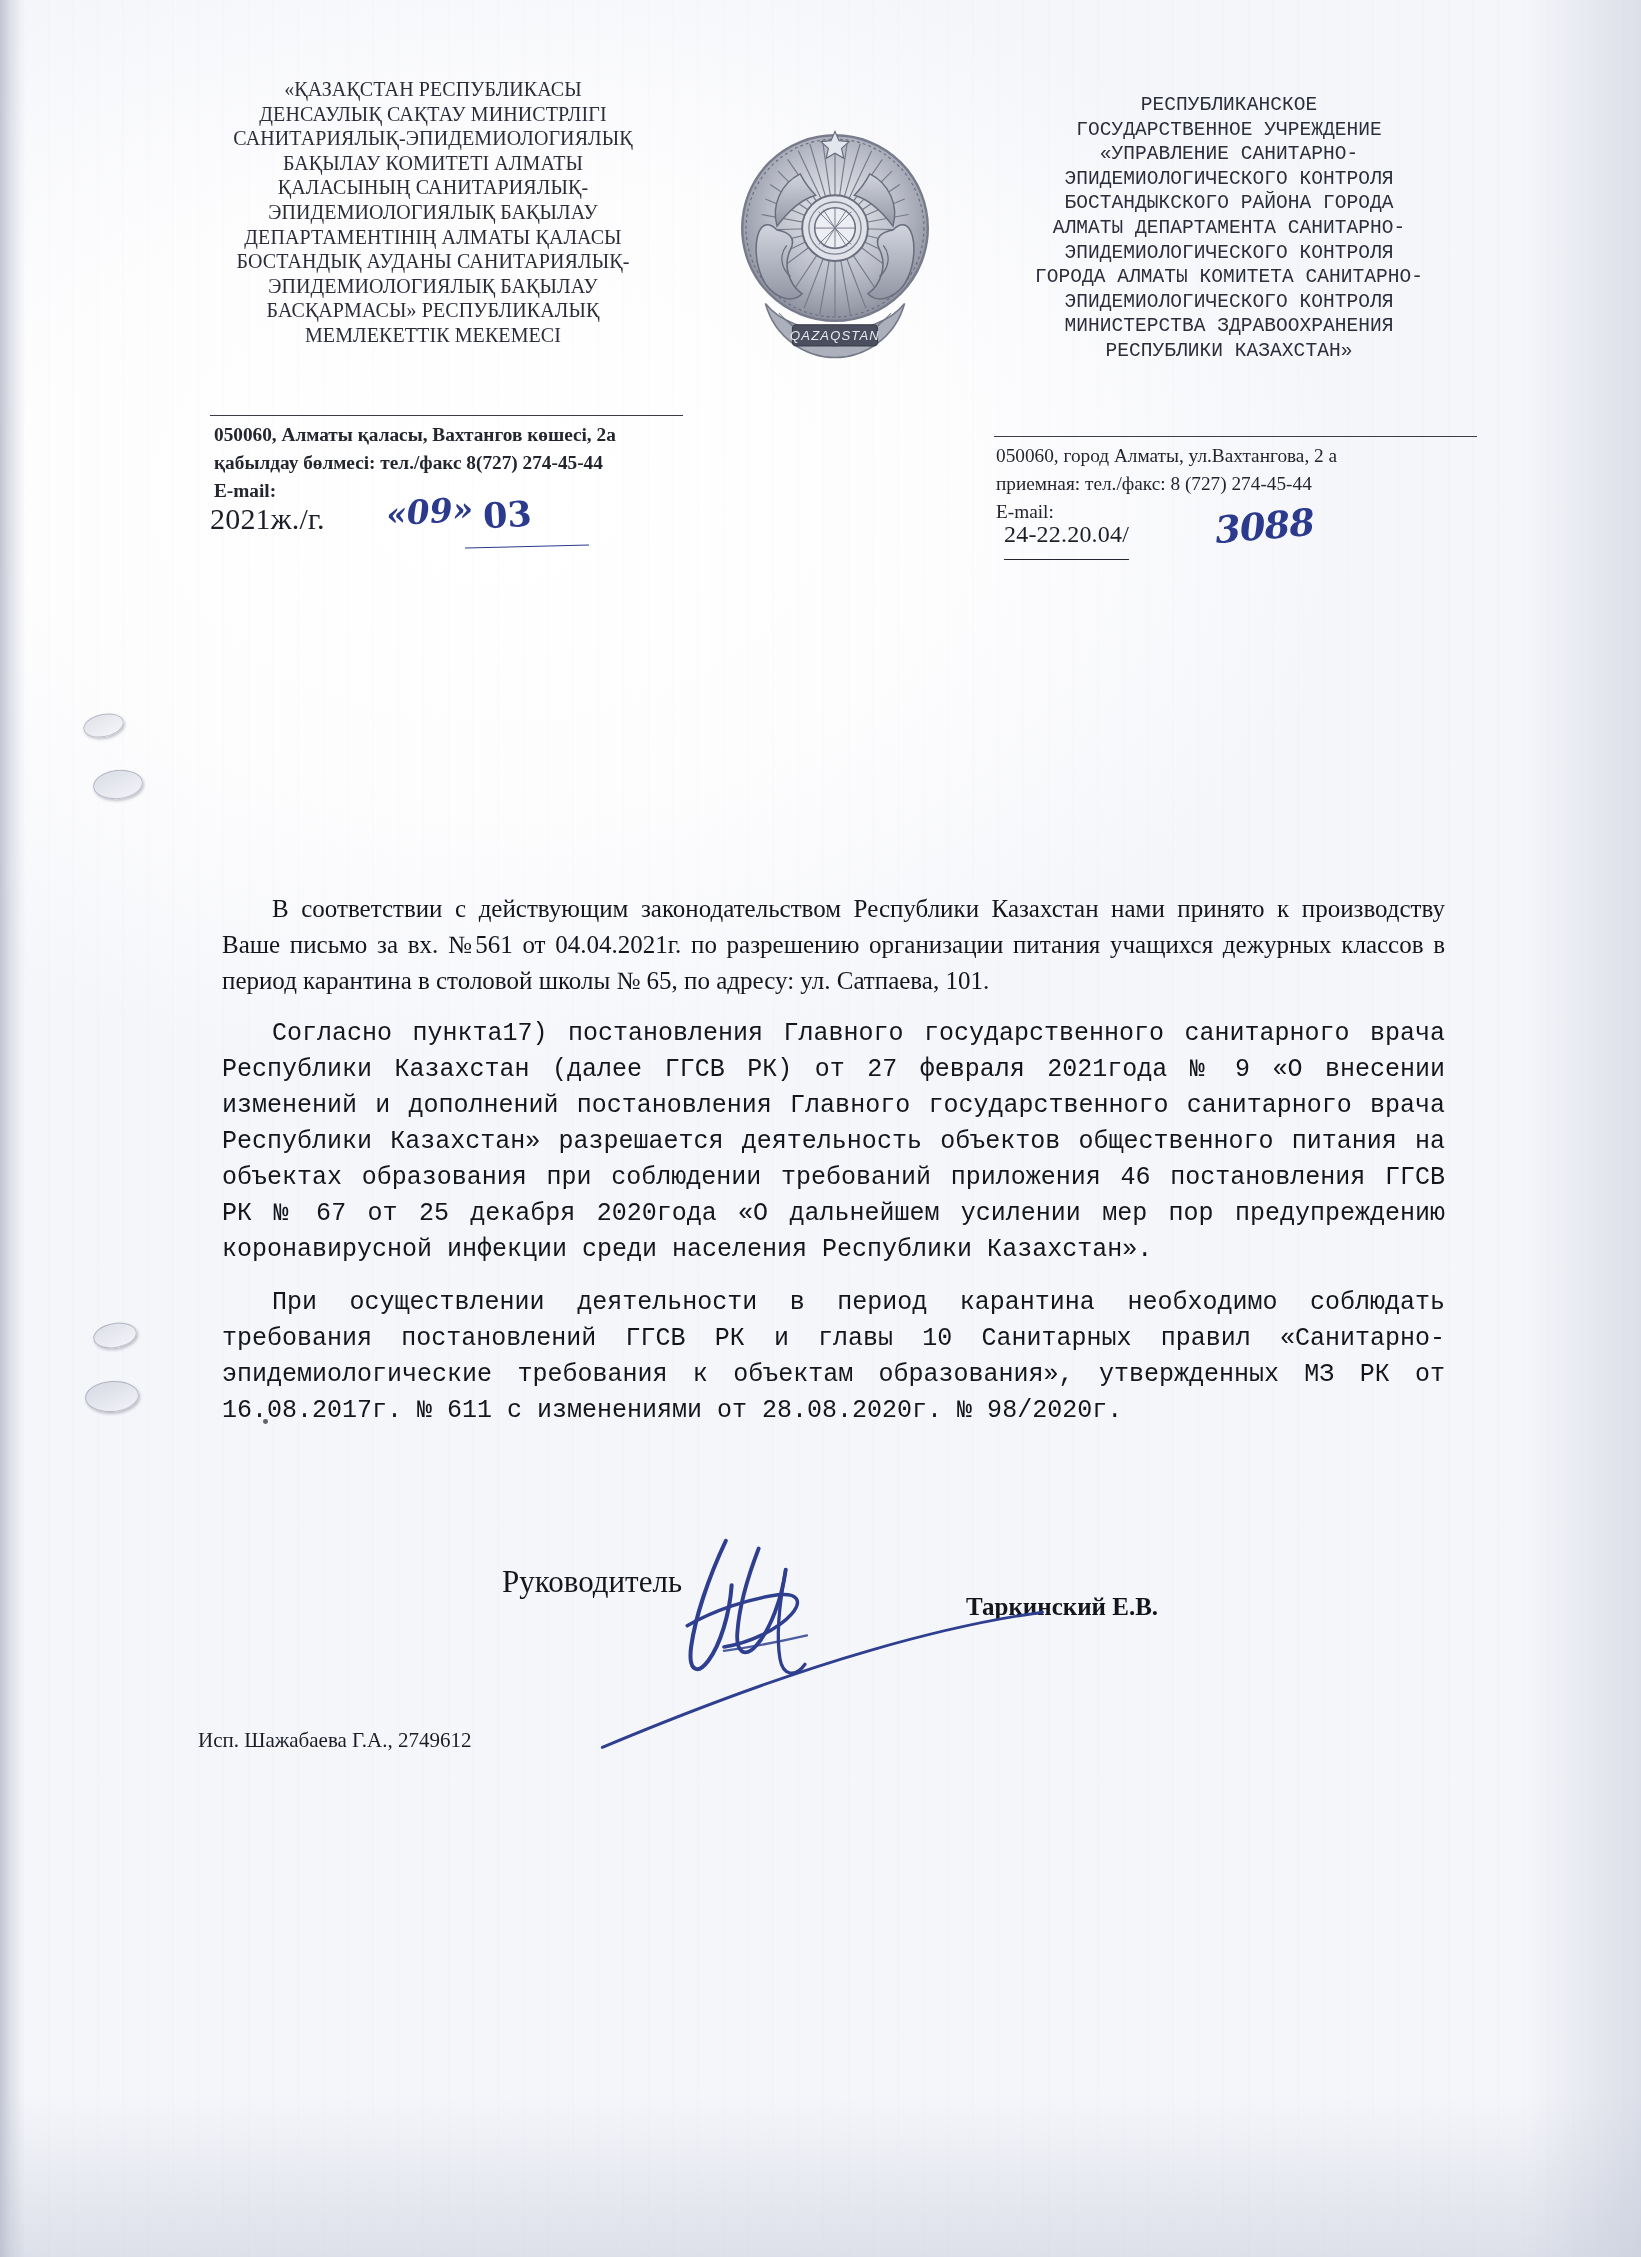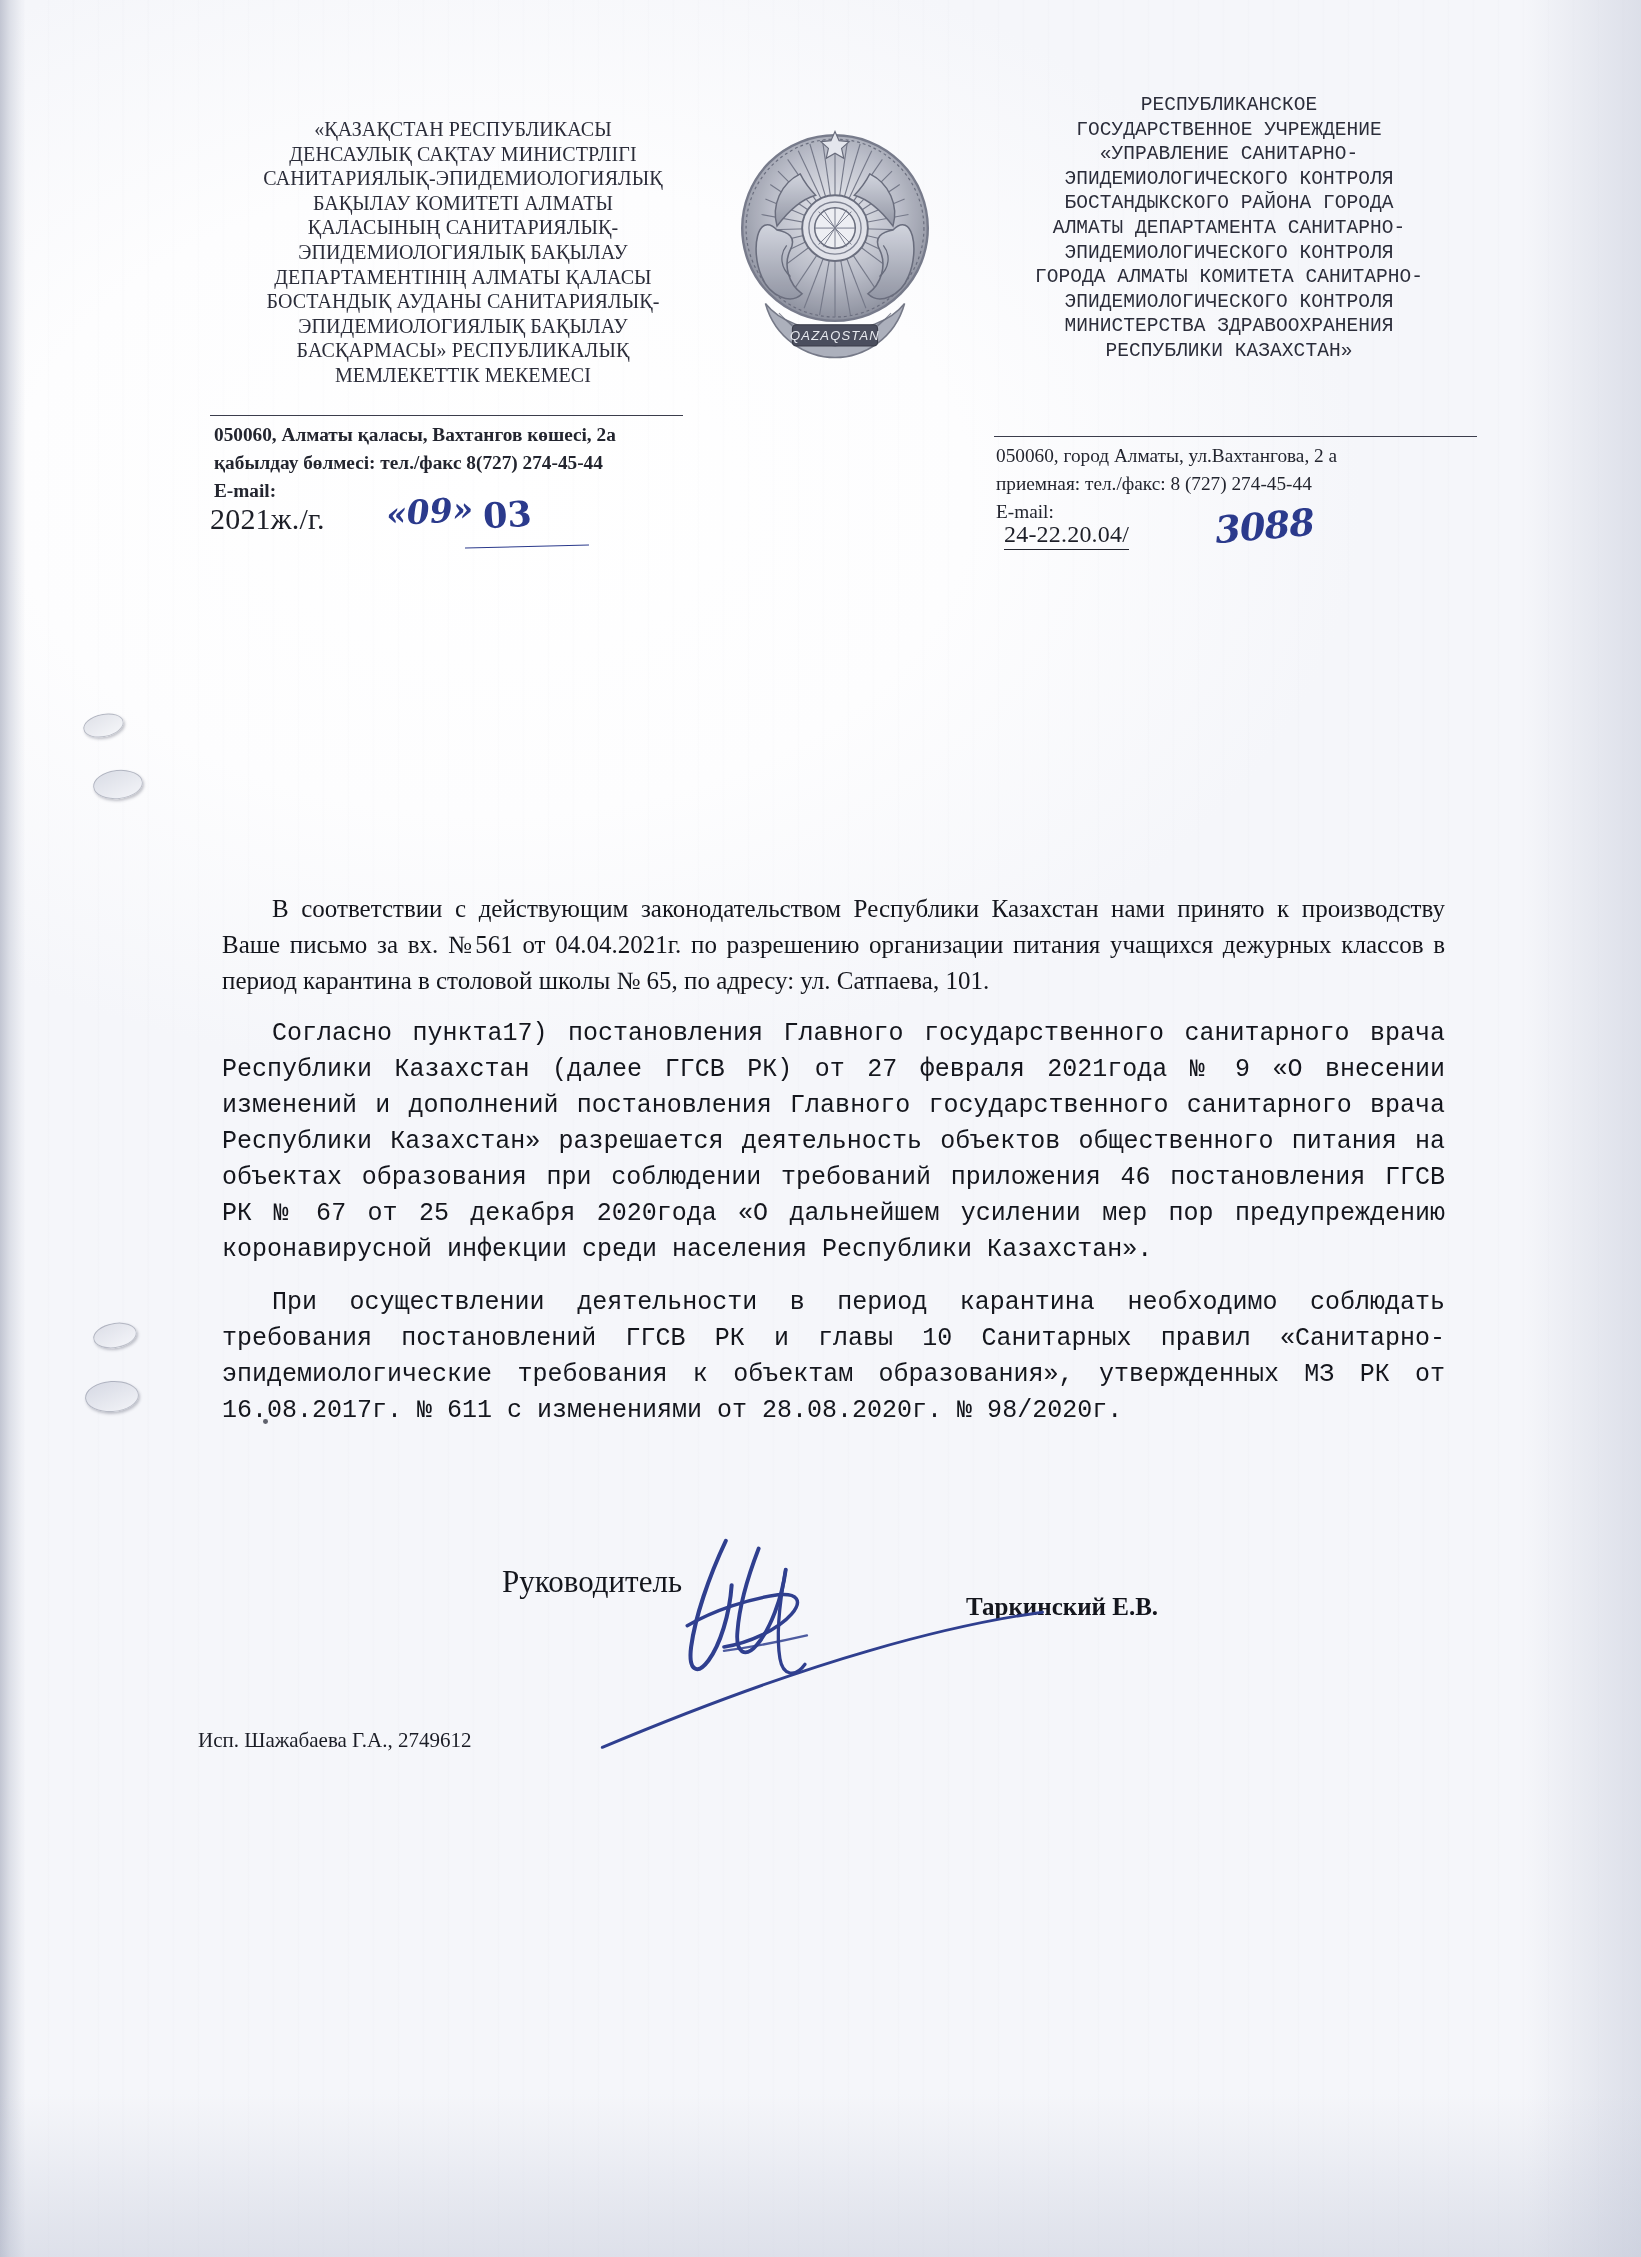--- a/index.html
+++ b/index.html
@@ -46,21 +46,21 @@
   .hole.h3{left:93px;top:1323px;width:44px;height:25px;transform:rotate(-10deg);
     background:linear-gradient(160deg,#dcdee7,#f5f6fa);}
   .hole.h4{left:85px;top:1381px;width:54px;height:31px;transform:rotate(-4deg);
     background:linear-gradient(160deg,#d5d8e3,#f3f4f8);}
 
   
   #header{position:absolute;left:0;top:0;width:1641px;height:579px;}
 
   .hdr-col{position:absolute;font-size:20px;line-height:24.6px;
     letter-spacing:0.1px;color:#2b2d3a;text-align:center;}
-  #hdr-left{left:212px;top:77px;width:502px;margin-top:40px;}
+  #hdr-left{left:182px;top:77px;width:502px;}
   #hdr-right{left:973px;top:93px;width:512px;font-family:Liberation Mono, monospace;}
   #hdr-right .hdr-line{letter-spacing:0.05px;}
 
   .hdr-line{white-space:nowrap;}
   #hdr-left .hdr-line{font-size:20px;}
   #hdr-right .hdr-line{font-size:19.5px;}
 
   
   #emblem{position:absolute;left:719px;top:114px;width:232px;height:261px;font-style:italic;}
   #emblem svg{width:100%;height:100%;display:block;opacity:.93;}
@@ -83,21 +83,21 @@
     font-family:"DejaVu Serif",serif;font-style:italic;font-weight:700;
     transform:rotate(-4deg);}
   #hand-month{position:absolute;left:483px;top:494px;font-size:35px;color:#2b3a8c;
     font-family:"DejaVu Serif",serif;font-weight:700;transform:rotate(-3deg);}
   #hand-month-rule{position:absolute;left:465px;top:546px;width:124px;height:0;
     border-top:1.9px solid #2b3a8c;transform:rotate(-1.5deg);}
 
   
   #refline{position:absolute;left:1004px;top:521px;font-size:24px;color:#1d1f28;
     letter-spacing:0.2px;}
-  #refline .ref-underline{border-bottom:1.7px solid #23252f;padding-bottom:2px;}
+  #refline .ref-underline{border-bottom:1.7px solid #23252f;padding-bottom:12px;}
   #hand-ref{position:absolute;left:1215px;top:504px;font-size:37px;color:#2b3a8c;
     font-family:"DejaVu Serif",serif;font-weight:700;font-style:italic;
     transform:rotate(-5deg);letter-spacing:-1px;}
 
   
   #addressee{position:absolute;left:1067px;top:618px;font-weight:700;
     font-size:25.6px;line-height:37px;color:#16181f;}
   #addressee .a-line{white-space:nowrap;}
 
   

